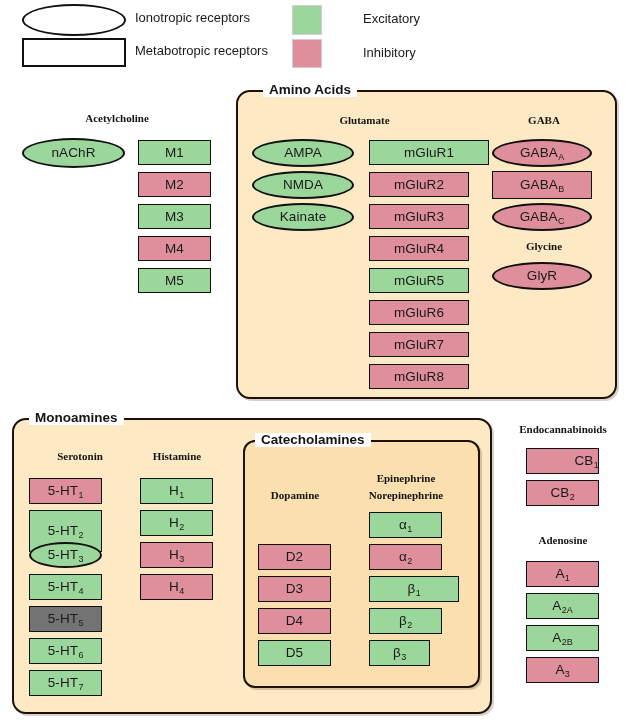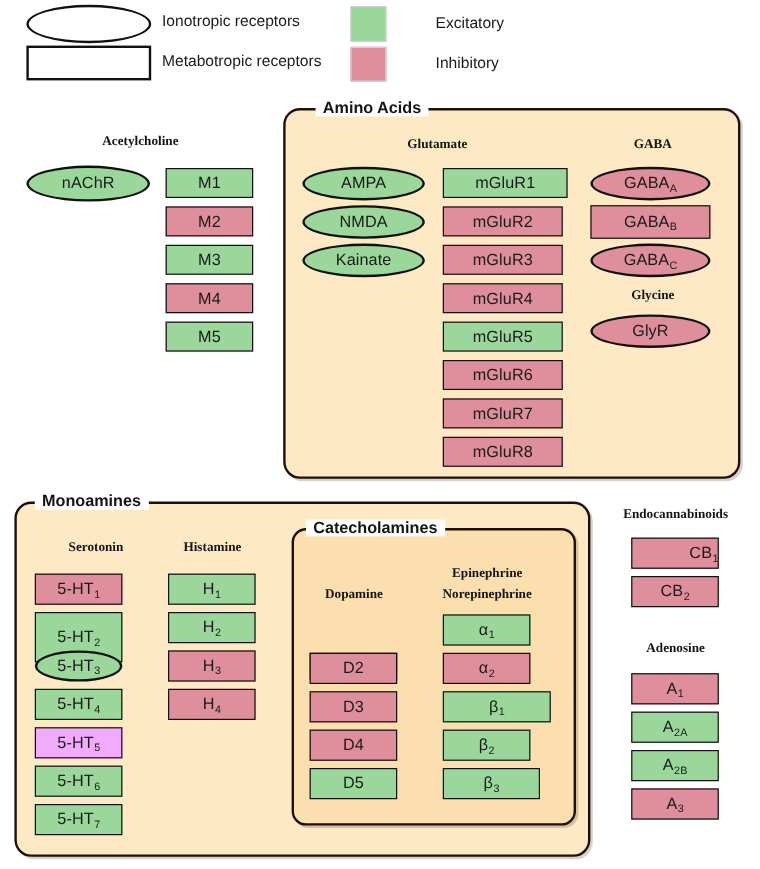--- a/index.html
+++ b/index.html
@@ -104,21 +104,21 @@
       <span class="lbl">AMPA</span>
     </div>
     <div class="node oval" style="left: 252px; top: 171px; width: 102px; height: 28px; background: rgb(155, 215, 155);">
       <span class="lbl">NMDA</span>
     </div>
     <div class="node oval" style="left: 252px; top: 203px; width: 102px; height: 28px; background: rgb(155, 215, 155);">
       <span class="lbl">Kainate</span>
     </div>
   </div>
 <div id="glu-meta">
-    <div class="node" style="left: 369px; top: 140px; width: 104px; height: 25px; background: rgb(155, 215, 155);">
+    <div class="node" style="left: 369px; top: 140px; width: 120px; height: 25px; background: rgb(155, 215, 155);">
       <span class="lbl">mGluR1</span>
     </div>
     <div class="node" style="left: 369px; top: 172px; width: 100px; height: 25px; background: rgb(223, 143, 156);">
       <span class="lbl">mGluR2</span>
     </div>
     <div class="node" style="left: 369px; top: 204px; width: 100px; height: 25px; background: rgb(223, 143, 156);">
       <span class="lbl">mGluR3</span>
     </div>
     <div class="node" style="left: 369px; top: 236px; width: 100px; height: 25px; background: rgb(223, 143, 156);">
       <span class="lbl">mGluR4</span>
@@ -165,21 +165,21 @@
     </div>
     <div class="node" style="left: 29px; top: 510px; width: 73px; height: 42px; background: rgb(155, 215, 155);">
       <span class="lbl">5-HT<sub>2</sub></span>
     </div>
     <div class="node oval" style="left: 29px; top: 542px; width: 73px; height: 26px; background: rgb(155, 215, 155);">
       <span class="lbl">5-HT<sub>3</sub></span>
     </div>
     <div class="node" style="left: 29px; top: 574px; width: 73px; height: 26px; background: rgb(155, 215, 155);">
       <span class="lbl">5-HT<sub>4</sub></span>
     </div>
-    <div class="node" style="left: 29px; top: 606px; width: 73px; height: 26px; background: #f0abfc;">
+    <div class="node" style="left: 29px; top: 606px; width: 73px; height: 26px; background: #737373;">
       <span class="lbl">5-HT<sub>5</sub></span>
     </div>
     <div class="node" style="left: 29px; top: 638px; width: 73px; height: 26px; background: rgb(155, 215, 155);">
       <span class="lbl">5-HT<sub>6</sub></span>
     </div>
     <div class="node" style="left: 29px; top: 670px; width: 73px; height: 26px; background: rgb(155, 215, 155);">
       <span class="lbl">5-HT<sub>7</sub></span>
     </div>
   </div>
 <div id="his-col">
@@ -227,21 +227,21 @@
     </div>
     <div class="node" style="left: 369px; top: 544px; width: 73px; height: 26px; background: rgb(223, 143, 156);">
       <span class="lbl">α<sub>2</sub></span>
     </div>
     <div class="node" style="left: 369px; top: 576px; width: 90px; height: 26px; background: rgb(155, 215, 155);">
       <span class="lbl">β<sub>1</sub></span>
     </div>
     <div class="node" style="left: 369px; top: 608px; width: 73px; height: 26px; background: rgb(155, 215, 155);">
       <span class="lbl">β<sub>2</sub></span>
     </div>
-    <div class="node" style="left: 369px; top: 640px; width: 81px; height: 26px; background: rgb(155, 215, 155);">
+    <div class="node" style="left: 369px; top: 640px; width: 61px; height: 26px; background: rgb(155, 215, 155);">
       <span class="lbl">β<sub>3</sub></span>
     </div>
   </div>
 
 <div class="heading" style="left:496px;top:422px;width:134px;">Endocannabinoids</div>
 <div id="cb-col">
     <div class="node" style="left: 526px; top: 448px; width: 73px; height: 26px; background: rgb(223, 143, 156); padding-left: 48px;">
       <span class="lbl">CB<sub>1</sub></span>
     </div>
     <div class="node" style="left: 526px; top: 480px; width: 73px; height: 26px; background: rgb(223, 143, 156);">

